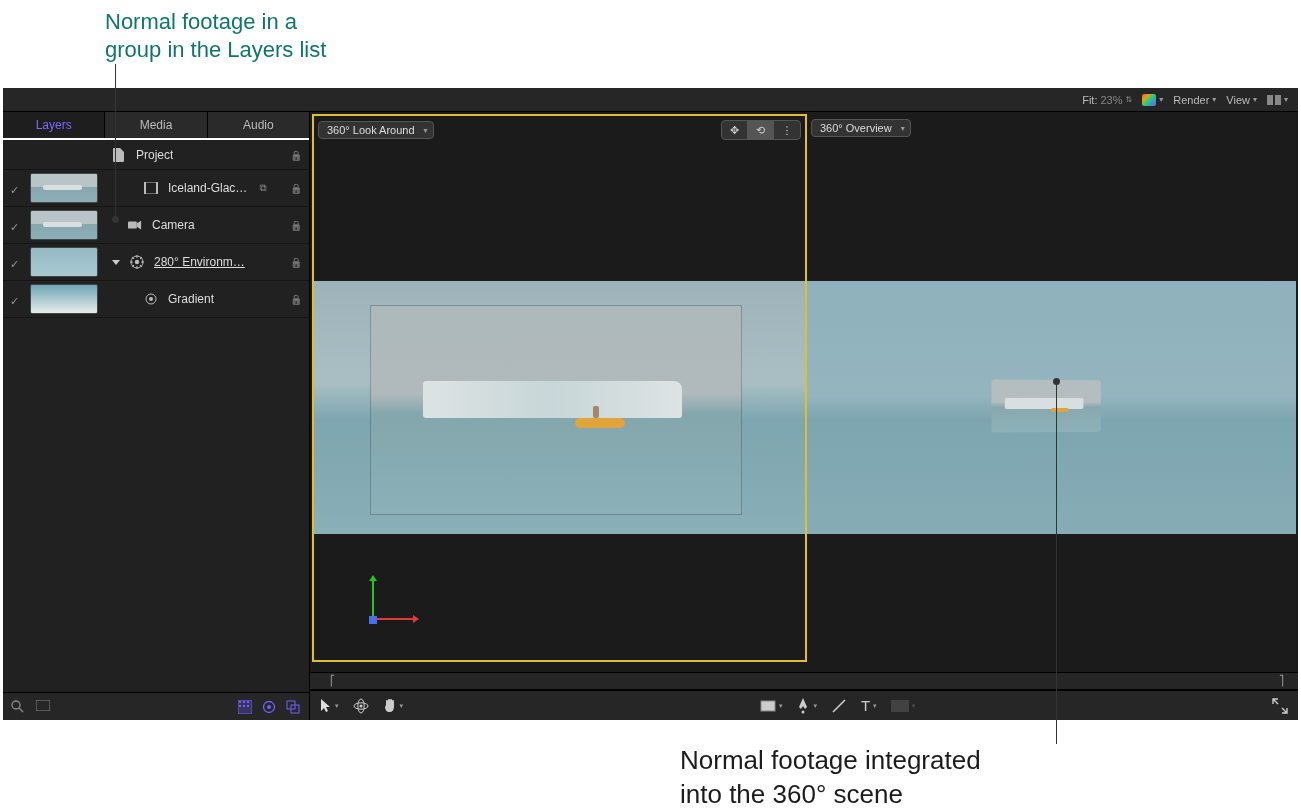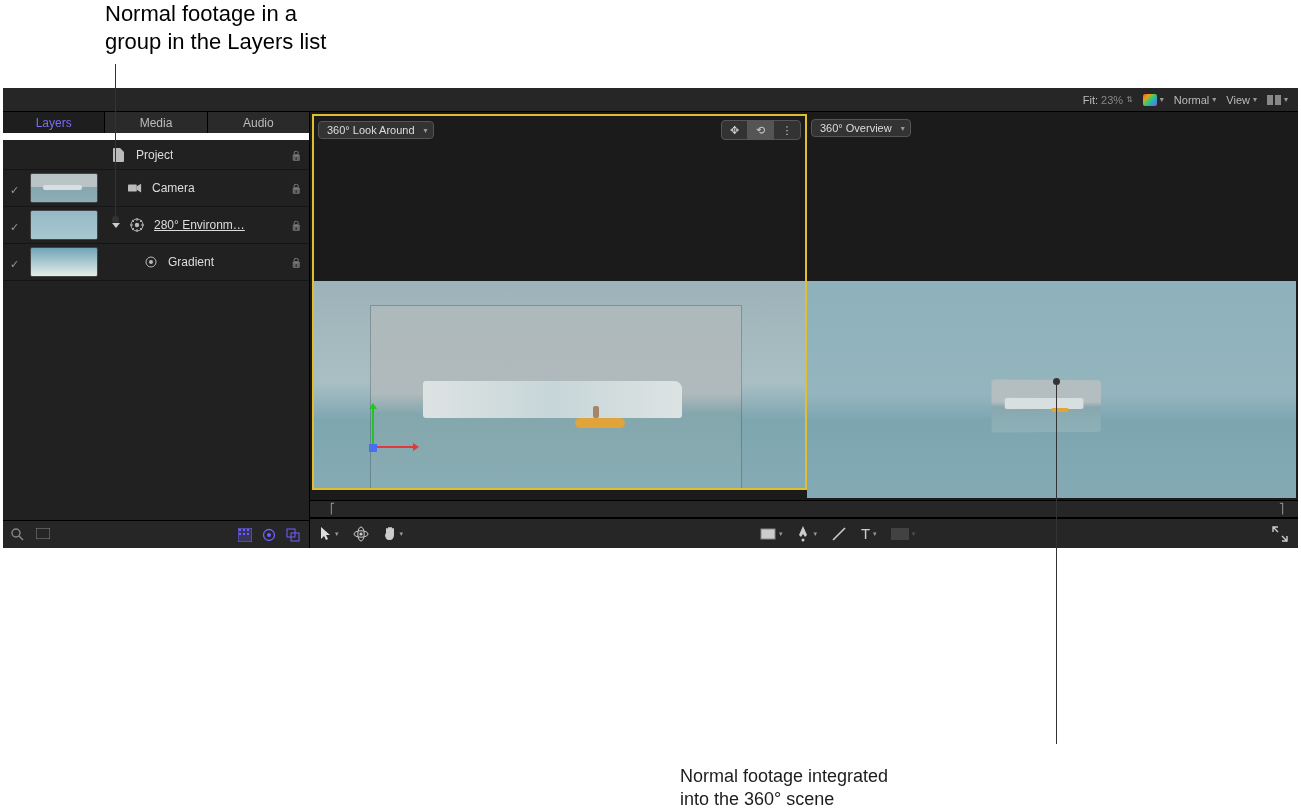--- a/index.html
+++ b/index.html
@@ -1,30 +1,30 @@
 <!DOCTYPE html>
 <html><head>
 <meta charset="utf-8">
 <style>
   * { box-sizing: border-box; margin: 0; padding: 0; font-family: -apple-system, "Helvetica Neue", Arial, sans-serif; }
   body { background: #fff; width: 1301px; height: 811px; position: relative; overflow: hidden; color: #ccc; }
   
-  .callout-top { position: absolute; left: 105px; top: 0; font-size: 22px; color: #000000; line-height: 1.28; z-index: 50; }
+  .callout-top { position: absolute; left: 105px; top: 8px; font-size: 22px; color: #0f766e; line-height: 1.28; z-index: 50; }
   .callout-line-top { position: absolute; left: 115px; top: 64px; width: 1px; height: 155px; background: #333; z-index: 49; }
   .callout-line-top::after { content:''; position:absolute; left:-3px; bottom:-4px; width:7px; height:7px; background:#333; border-radius:50%; }
   
-  .callout-bottom { position: absolute; left: 680px; bottom: 0; font-size: 18px; color: #1c1c1c; line-height: 1.28; z-index: 50; text-align: left; }
+  .callout-bottom { position: absolute; left: 680px; bottom: 0; font-size: 26px; color: #1c1c1c; line-height: 1.28; z-index: 50; text-align: left; }
   .callout-line-bottom { position: absolute; left: 1056px; top: 382px; width: 1px; height: 362px; background: #333; z-index: 49; }
   .callout-line-bottom::after { content:''; position:absolute; left:-3px; top:-4px; width:7px; height:7px; background:#333; border-radius:50%; }
 
-  .app { position: absolute; left: 3px; top: 88px; width: 1295px; height: 460px; background: #5eead4; display: flex; flex-direction: column; }
+  .app { position: absolute; left: 3px; top: 88px; width: 1295px; height: 632px; background: #5eead4; display: flex; flex-direction: column; }
   
   
   .left { width: 307px; background: #212121; display: flex; flex-direction: column; border-right: 1px solid #000; }
-  .tabs { display: flex; height: 28px; background: #2a2a2a; border-bottom: 7px solid #ffffff; }
+  .tabs { display: flex; height: 28px; background: #2a2a2a; border-bottom: 2px solid #ffffff; }
   .tab { flex: 1; display: flex; align-items: center; justify-content: center; font-size: 12px; color: #bbb; border-right: 1px solid #000; cursor: pointer; }
   .tab.active { color: #7a6cff; background: #1e1e1e; }
   .tab:last-child { border-right: none; }
   
   .layers-list { flex: 1; background: #212121; }
   .layer-row { display: flex; align-items: center; height: 37px; border-bottom: 1px solid #151515; font-size: 12px; color: #ddd; }
   .chk-col { width: 25px; display: flex; align-items: center; justify-content: center; }
   .chk { width: 11px; height: 10px; display: inline-block; }
   .chk::before { content:'✓'; font-size: 11px; color: #999; }
   .thumb-col { width: 80px; display: flex; align-items: center; justify-content: flex-start; padding-left: 2px; }
@@ -124,21 +124,21 @@
     <div class="status-item">
       <span>Fit:</span>
       <span style="color:#888">23%</span>
       <span style="font-size:8px;color:#888;">⇅</span>
     </div>
     <div class="status-item">
         <span class="color-sw"></span>
         <span class="chev">▾</span>
       </div>
     <div class="status-item">
-        <span>Normal</span>
+        <span>Render</span>
         <span class="chev">▾</span>
       </div>
     <div class="status-item">
         <span>View</span>
         <span class="chev">▾</span>
       </div>
     <div class="status-item">
         <span class="view-mode-ico">
           <span></span>
           <span></span>
@@ -167,20 +167,42 @@
                 </svg>
             </span>
             <span class="layer-name">Project</span>
           </div>
           <div class="right-icons">
               <span class="lock-icon"></span>
             </div>
         </div>
 
 
+        <div class="layer-row">
+          <div class="chk-col">
+              <span class="chk"></span>
+            </div>
+          <div class="thumb-col">
+              <div class="thumb iceland"></div>
+            </div>
+          <div class="name-col ind3">
+            <span class="layer-icon">
+              <svg width="14" height="12" viewBox="0 0 14 12">
+                  <rect x="0" y="0" width="14" height="12" rx="1" fill="none" stroke="#bbb"></rect>
+                  <rect x="0" y="0" width="2" height="12" fill="#bbb"></rect>
+                  <rect x="12" y="0" width="2" height="12" fill="#bbb"></rect>
+                </svg>
+            </span>
+            <span class="layer-name">Iceland-Glac…</span>
+            <span class="link-icon">⧉</span>
+          </div>
+          <div class="right-icons">
+              <span class="lock-icon"></span>
+            </div>
+        </div>
 
         <div class="layer-row">
           <div class="chk-col">
               <span class="chk"></span>
             </div>
           <div class="thumb-col">
               <div class="thumb iceland"></div>
             </div>
           <div class="name-col ind2">
             <span class="layer-icon">

